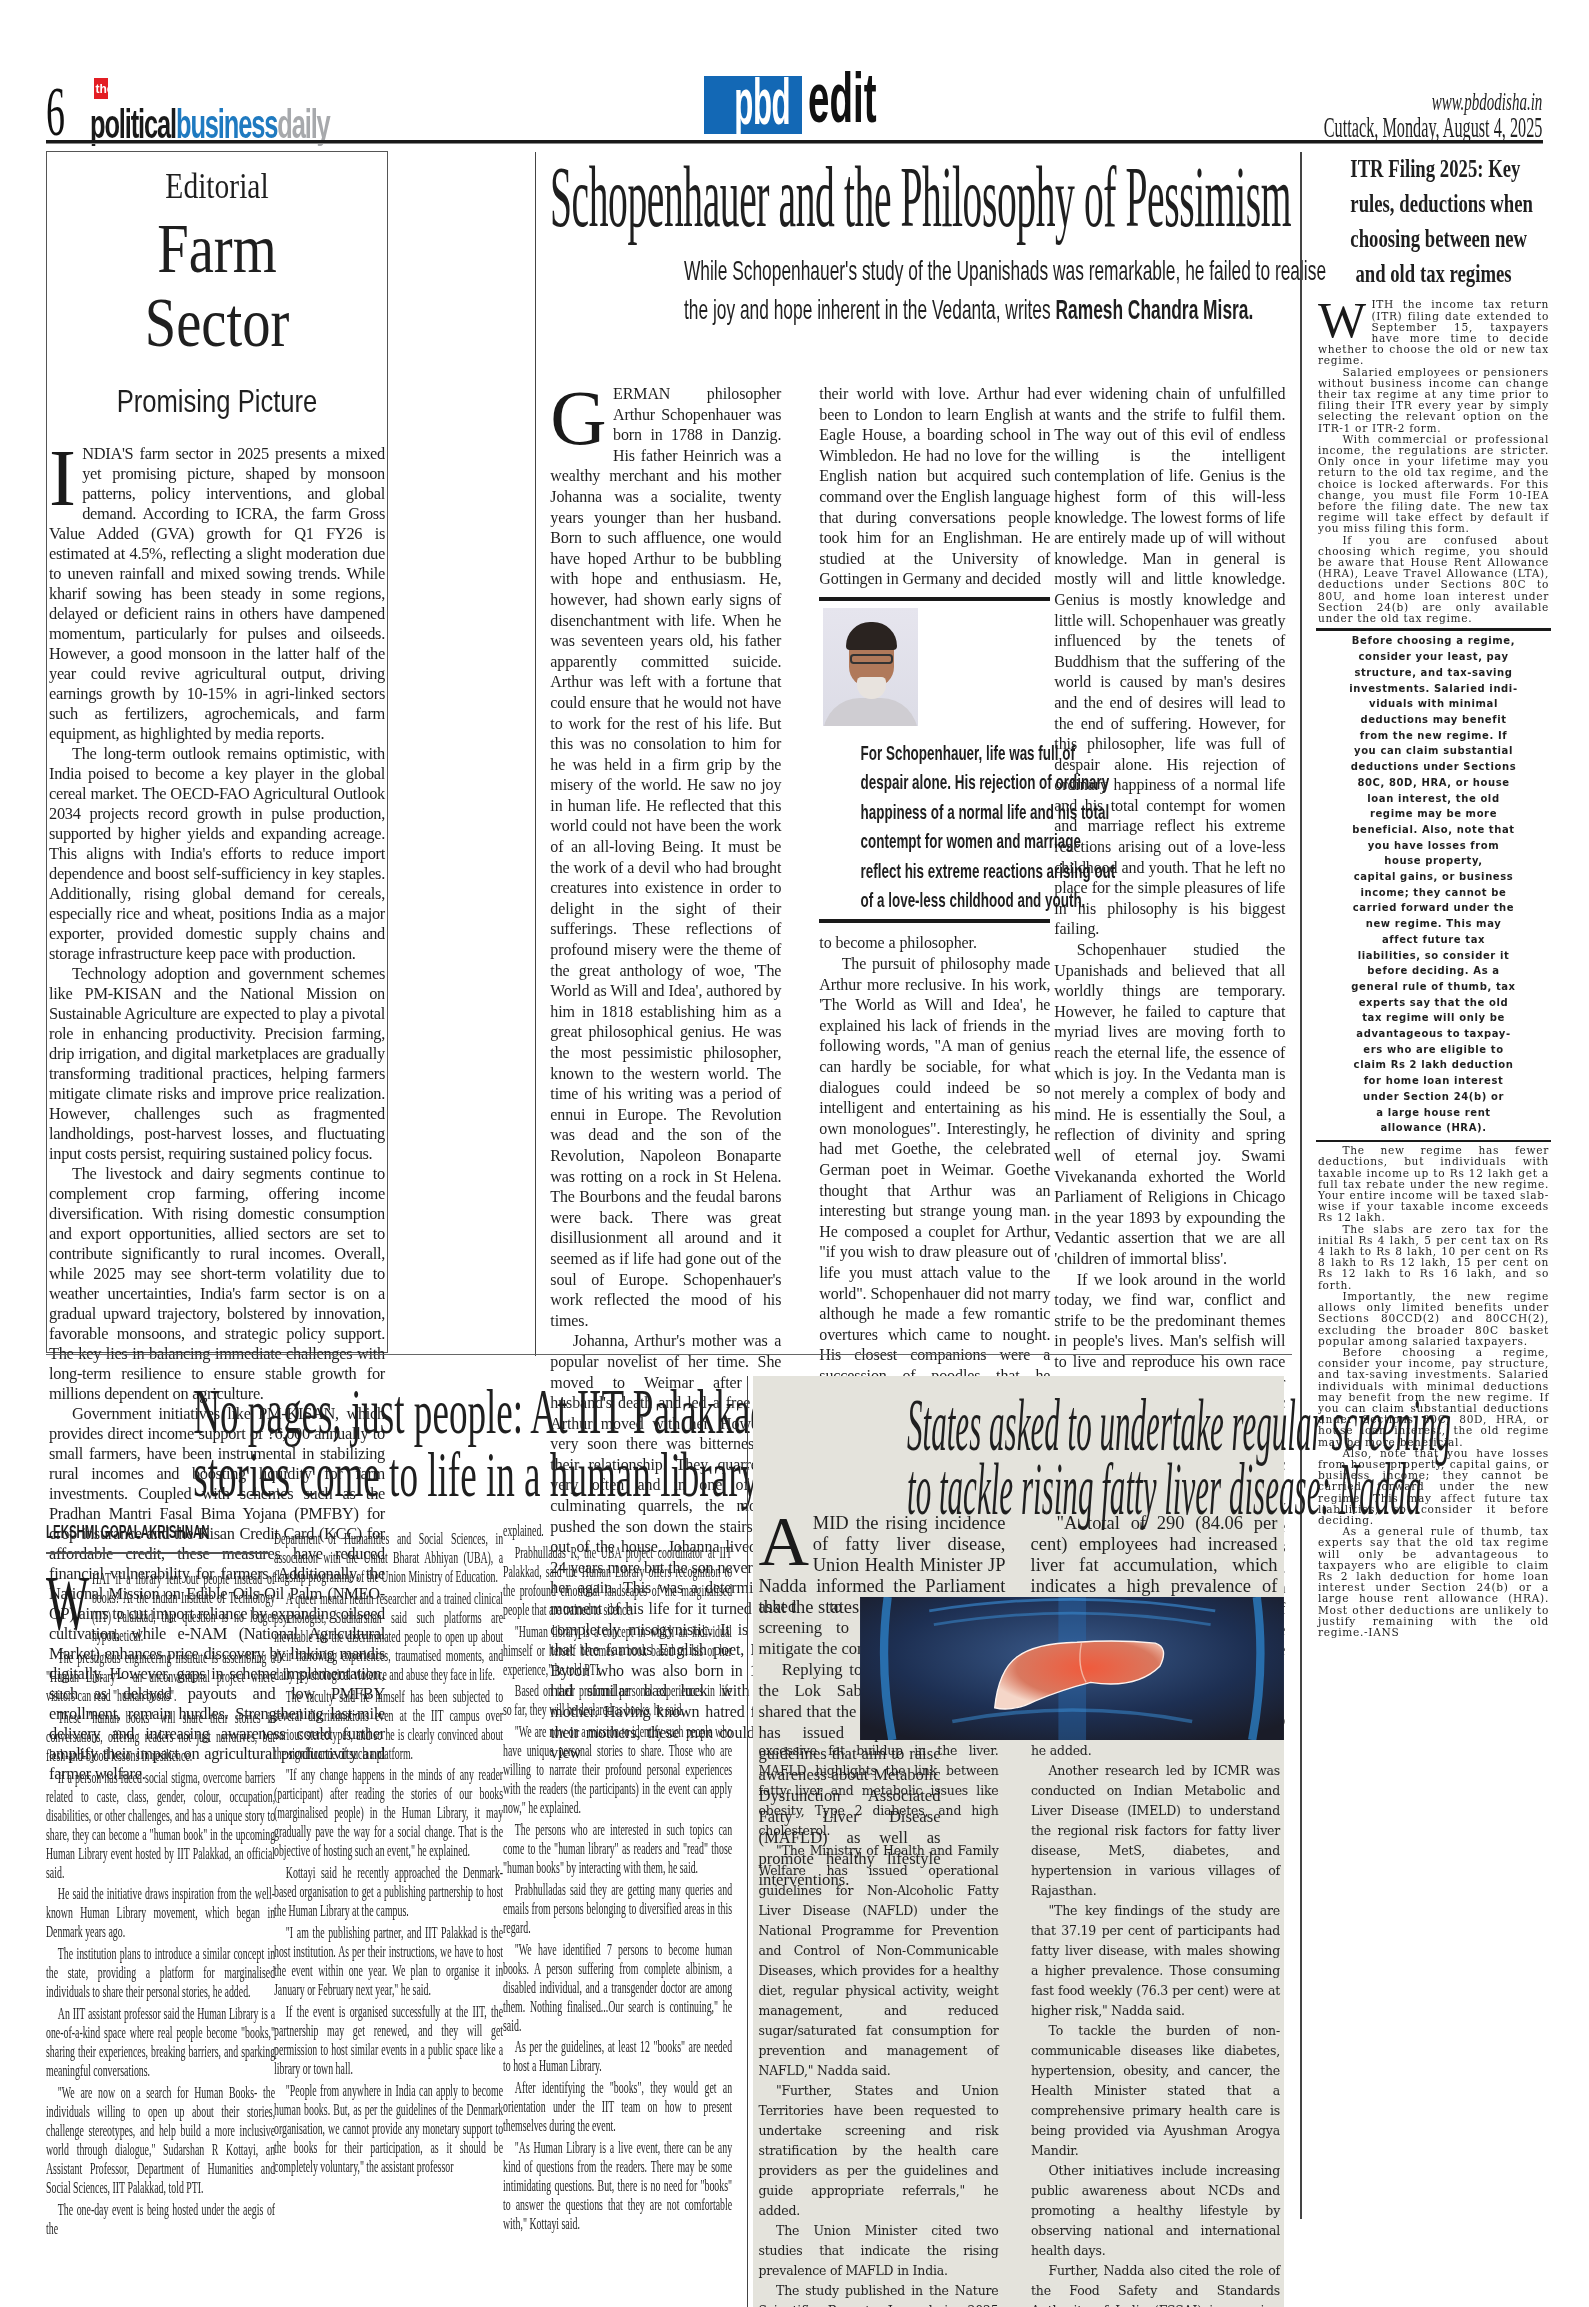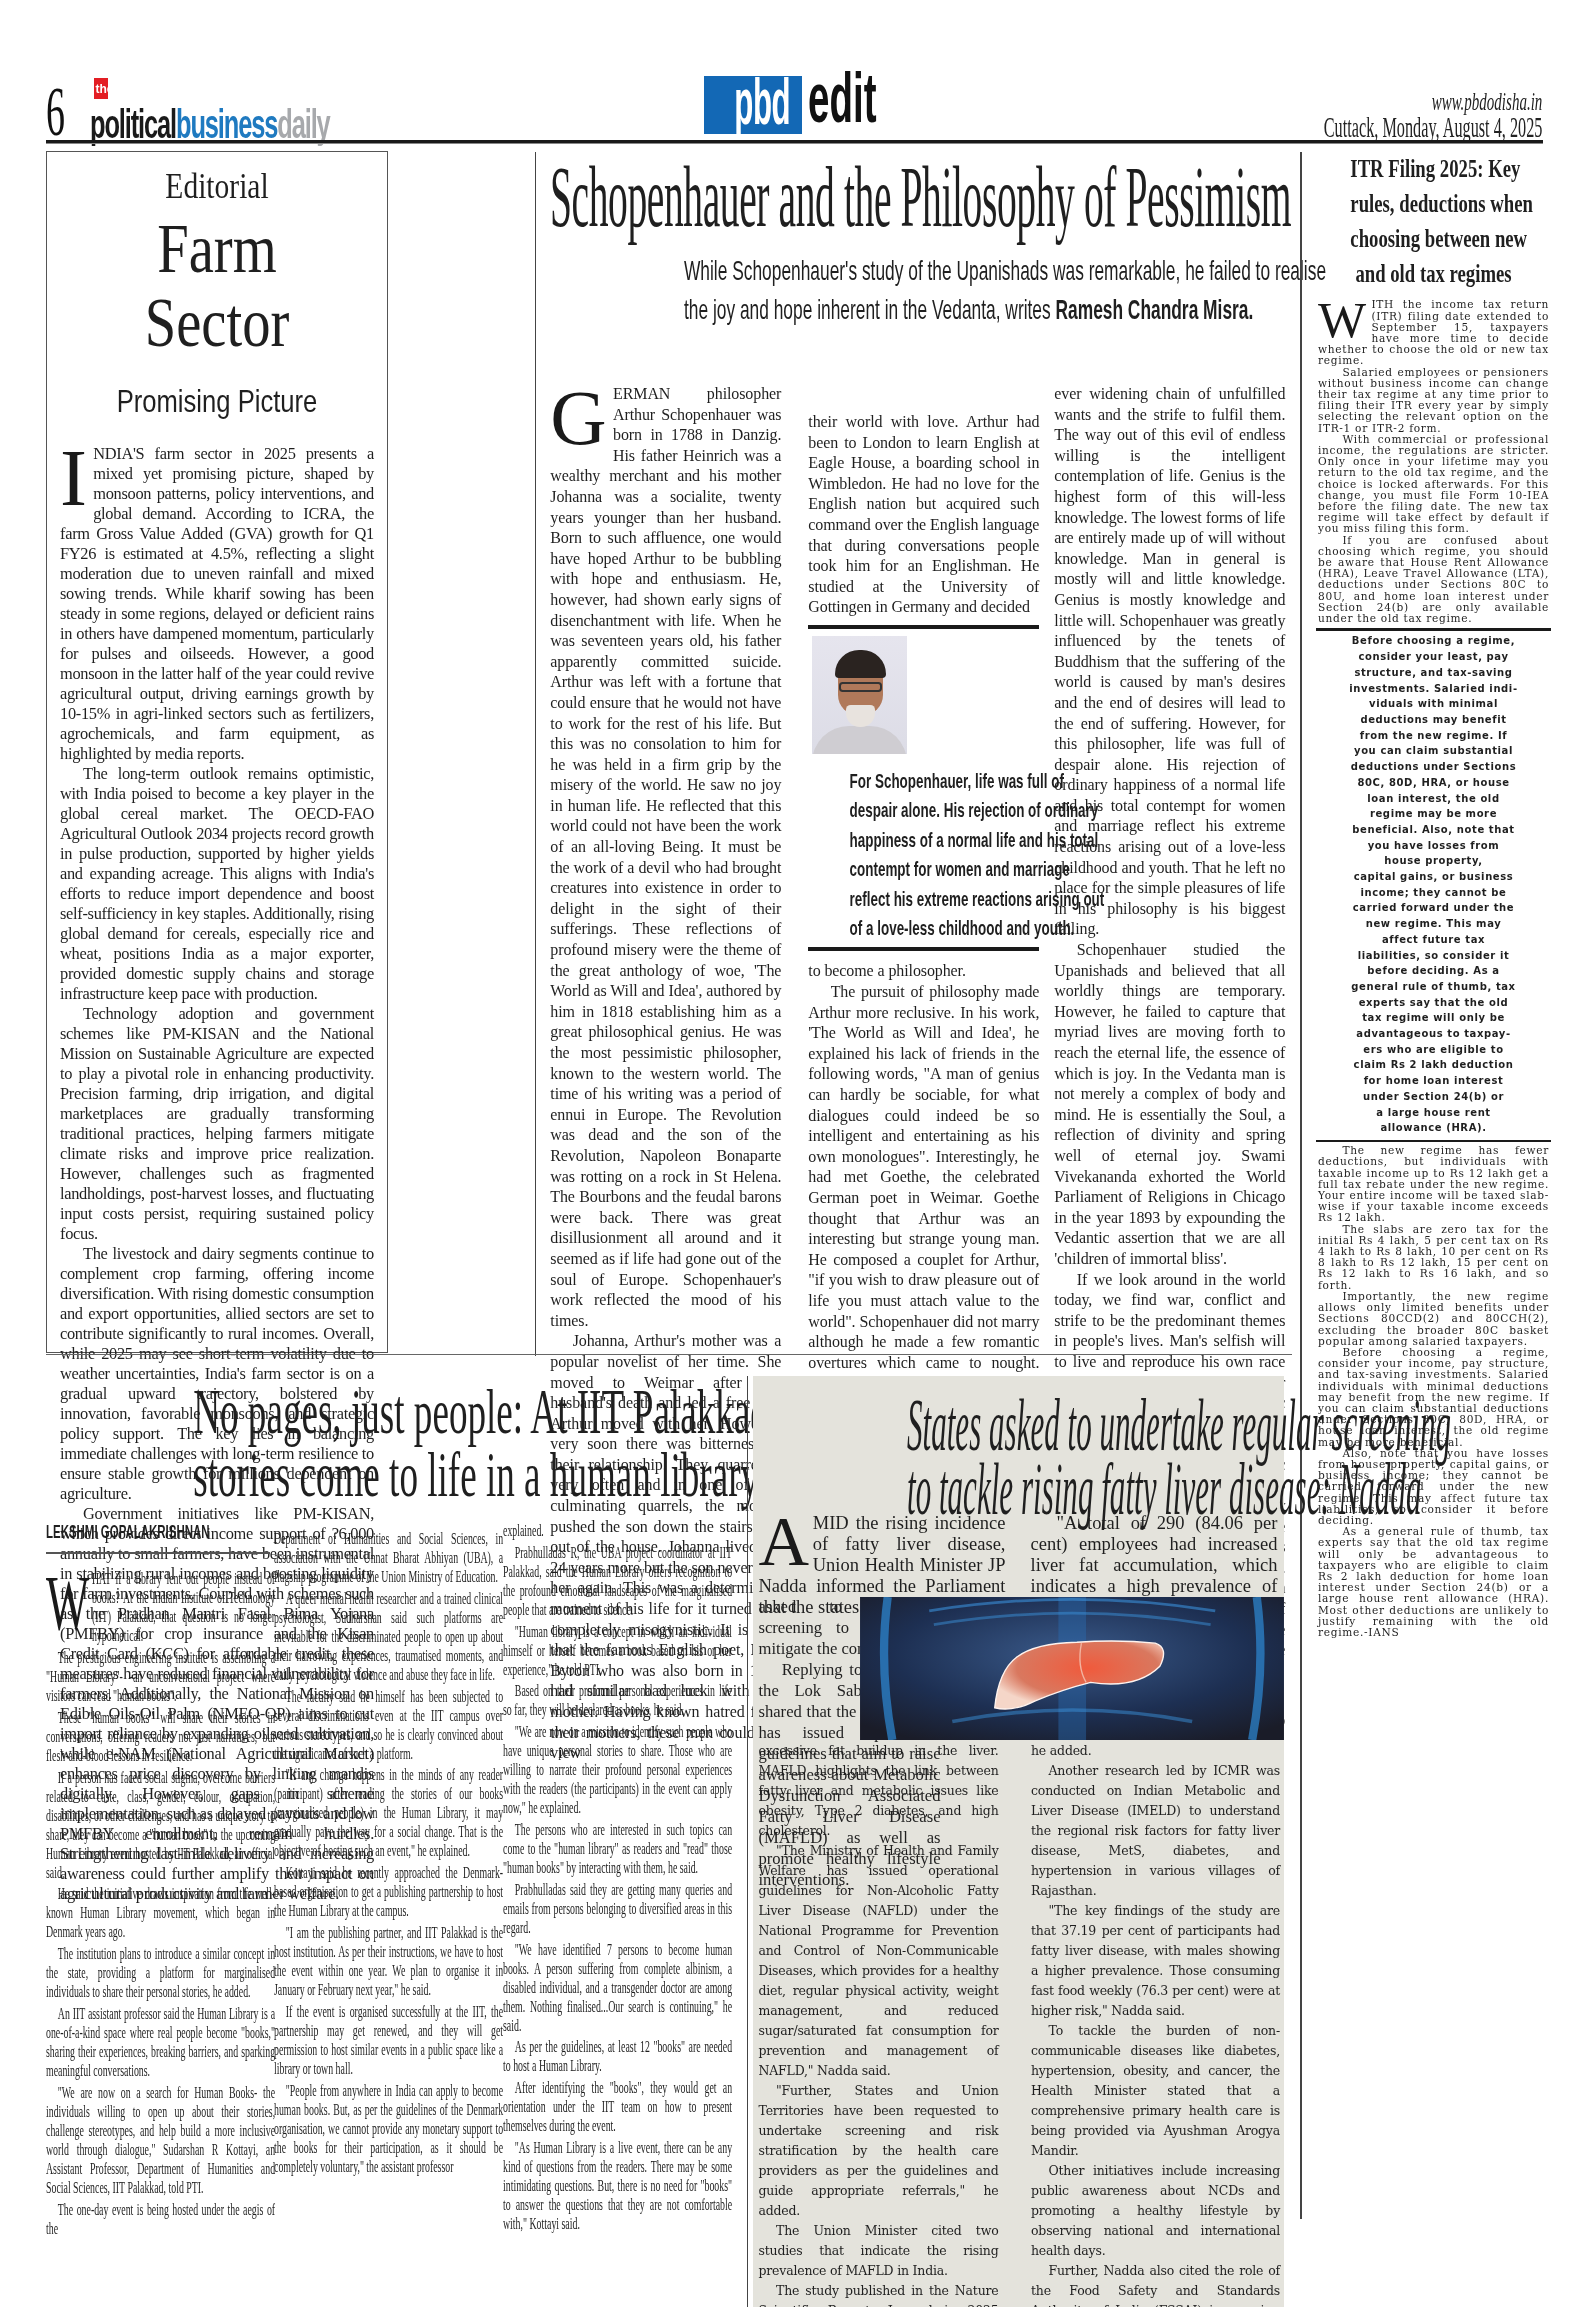--- a/index.html
+++ b/index.html
@@ -22,21 +22,21 @@
   .dateline { position: absolute; right: 47px; top: 111px; font-size: 29px; transform: scaleX(0.56); transform-origin: right top; color: #222; white-space: nowrap; }
   .mast-rule { position: absolute; left: 46px; top: 140px; width: 1497px; height: 3.7px; background: #1a1a1a; border-bottom: 0.9px solid #888; }
 
   
   .col-text { text-align: justify; hyphens: auto; }
   .col-text p { text-indent: 1.4em; }
   .col-text p.first { text-indent: 0; }
   .dropcap { float: left; font-family: "Liberation Serif", serif; line-height: 0.8; margin: 2.8px 6.5px 0 0; color: #1a1a1a; }
 
   
-  .editorial { position: absolute; left: 46px; top: 151px; width: 342px; height: 1202px; border: 1.4px solid #555; padding: 0 13px; }
+  .editorial { position: absolute; left: 46px; top: 151px; width: 342px; height: 1202px; border: 1.4px solid #555; padding: 0 2px; }
   .ed-kicker { text-align: center; margin-top: 13px; font-size: 36px; line-height: 42px; transform: scaleX(0.82); }
   .ed-title { text-align: center; font-size: 69px; line-height: 74px; margin-top: 4.6px; transform: scaleX(0.82); }
   .ed-sub { text-align: center; font-family: "Liberation Sans", sans-serif; font-size: 32px; line-height: 42px; margin-top: 20px; transform: scaleX(0.8); }
   .ed-body { margin-top: 22px; font-size: 16.4px; line-height: 20px; letter-spacing: -0.3px; }
   .ed-body .dropcap { font-size: 81px; margin-top: 2.8px; }
 
   
   .vrule { position: absolute; width: 1.4px; background: #444; }
   .schop { position: absolute; left: 542px; top: 151px; width: 747px; height: 1200px; }
   .schop-head { font-size: 86px; line-height: 92px; white-space: nowrap; transform: scaleX(0.46); transform-origin: left top; width: 1615px; letter-spacing: -0.9px; margin-left: 8.3px; }
@@ -138,21 +138,21 @@
     <span class="line"><span>the joy and hope inherent in the Vedanta, writes </span><b>Ramesh Chandra Misra.</b></span>
   </div>
 
   <div class="schop-cols">
     <div class="schop-col" style="left:0;">
       <div class="txt normal col-text">
         <p class="first"><span class="dropcap">G</span><span>ERMAN philosopher Arthur Schopenhauer was born in 1788 in Danzig. His father Heinrich was a wealthy merchant and his mother Johanna was a socialite, twenty years younger than her husband. Born to such affluence, one would have hoped Arthur to be bubbling with hope and enthusiasm. He, however, had shown early signs of disenchantment with life. When he was seventeen years old, his father apparently committed suicide. Arthur was left with a fortune that could ensure that he would not have to work for the rest of his life. But this was no consolation to him for he was held in a firm grip by the misery of the world. He saw no joy in human life. He reflected that this world could not have been the work of an all-loving Being. It must be the work of a devil who had brought creatures into existence in order to delight in the sight of their sufferings. These reflections of profound misery were the theme of the great anthology of woe, 'The World as Will and Idea', authored by him in 1818 establishing him as a great philosophical genius. He was the most pessimistic philosopher, known to the western world. The time of his writing was a period of ennui in Europe. The Revolution was dead and the son of the Revolution, Napoleon Bonaparte was rotting on a rock in St Helena. The Bourbons and the feudal barons were back. There was great disillusionment all around and it seemed as if life had gone out of the soul of Europe. Schopenhauer's work reflected the mood of his times.</span></p>
         <p>Johanna, Arthur's mother was a popular novelist of her time. She moved to Weimar after her husband's death and led a free life. Arthur moved with her. However, very soon there was bitterness in their relationship. They quarrelled very often and in one of the culminating quarrels, the mother pushed the son down the stairs and out of the house. Johanna lived for 24 years more but the son never saw her again. This was a determining moment of his life for it turned him completely misogynistic. It is said that the famous English poet, Lord Byron who was also born in 1788 had similar bad luck with his mother. Having known hatred from their mothers, these men could not view</p>
       </div>
     </div>
-    <div class="schop-col" style="left:258px;margin-top:28px;">
+    <div class="schop-col" style="left:269px;">
       <div class="txt normal col-text">
         <p class="first">their world with love. Arthur had been to London to learn English at Eagle House, a boarding school in Wimbledon. He had no love for the English nation but acquired such command over the English language that during conversations people took him for an Englishman. He studied at the University of Gottingen in Germany and decided</p>
       </div>
       <div class="pull-box">
         <div class="portrait">
           <div class="body"></div>
             <div class="face"></div>
             <div class="hair"></div>
             <div class="glasses"></div>
             <div class="beard"></div>

